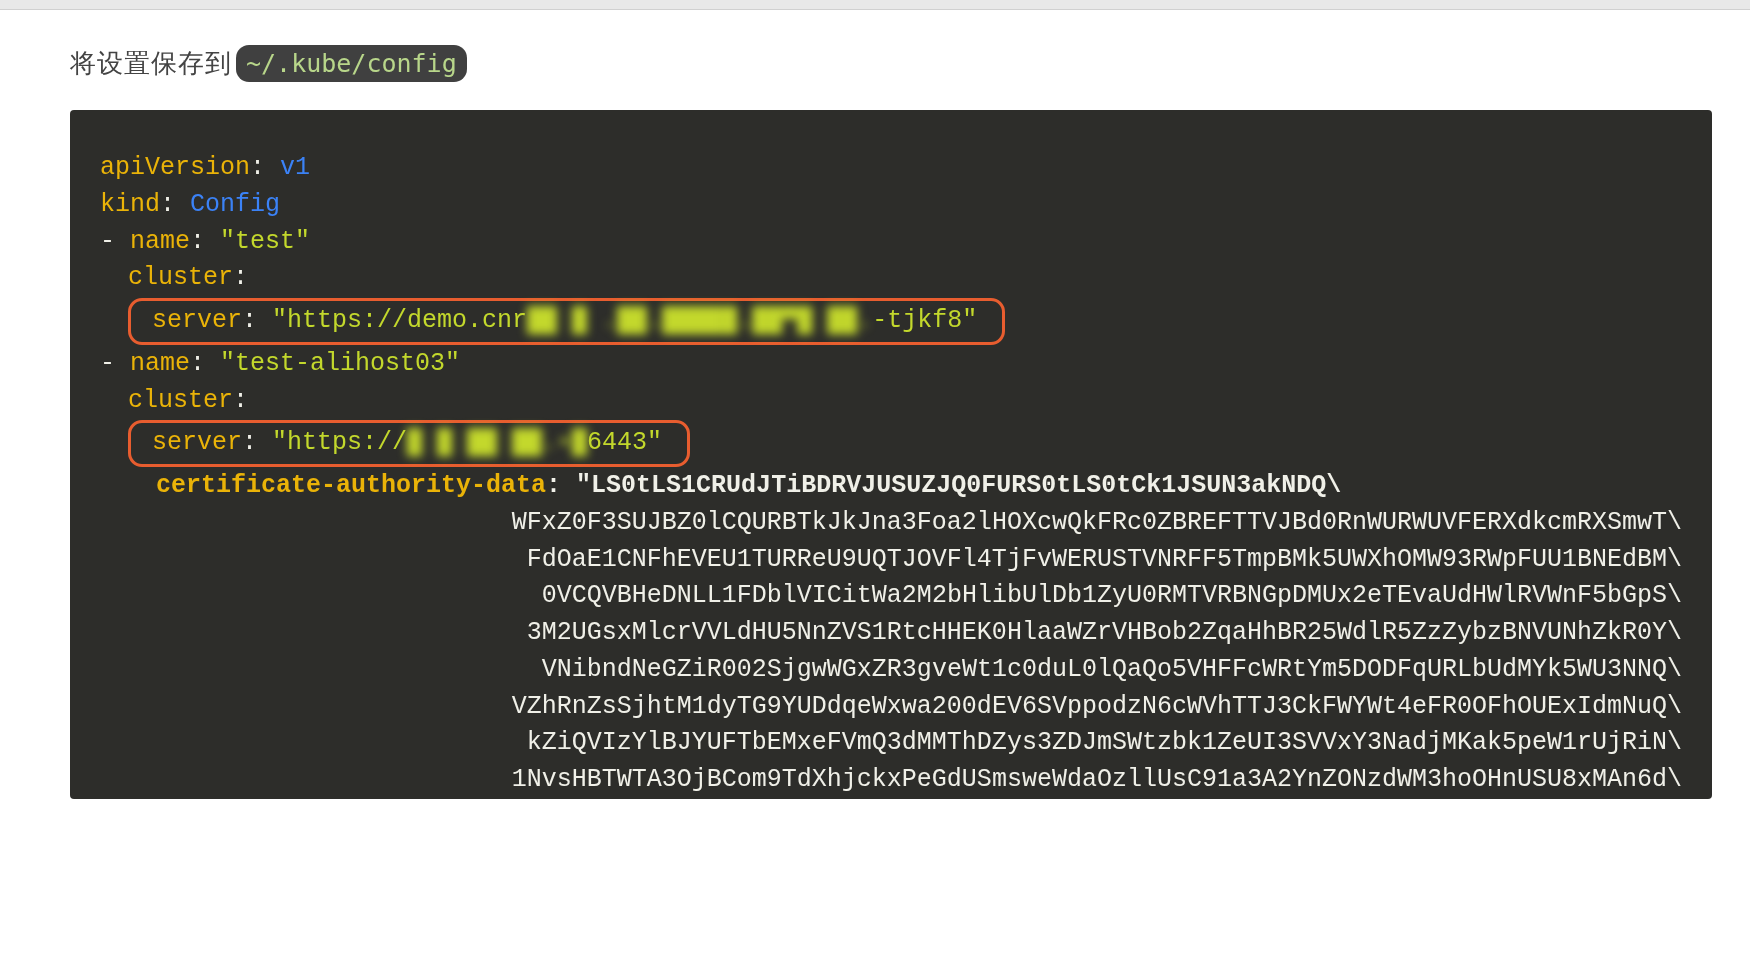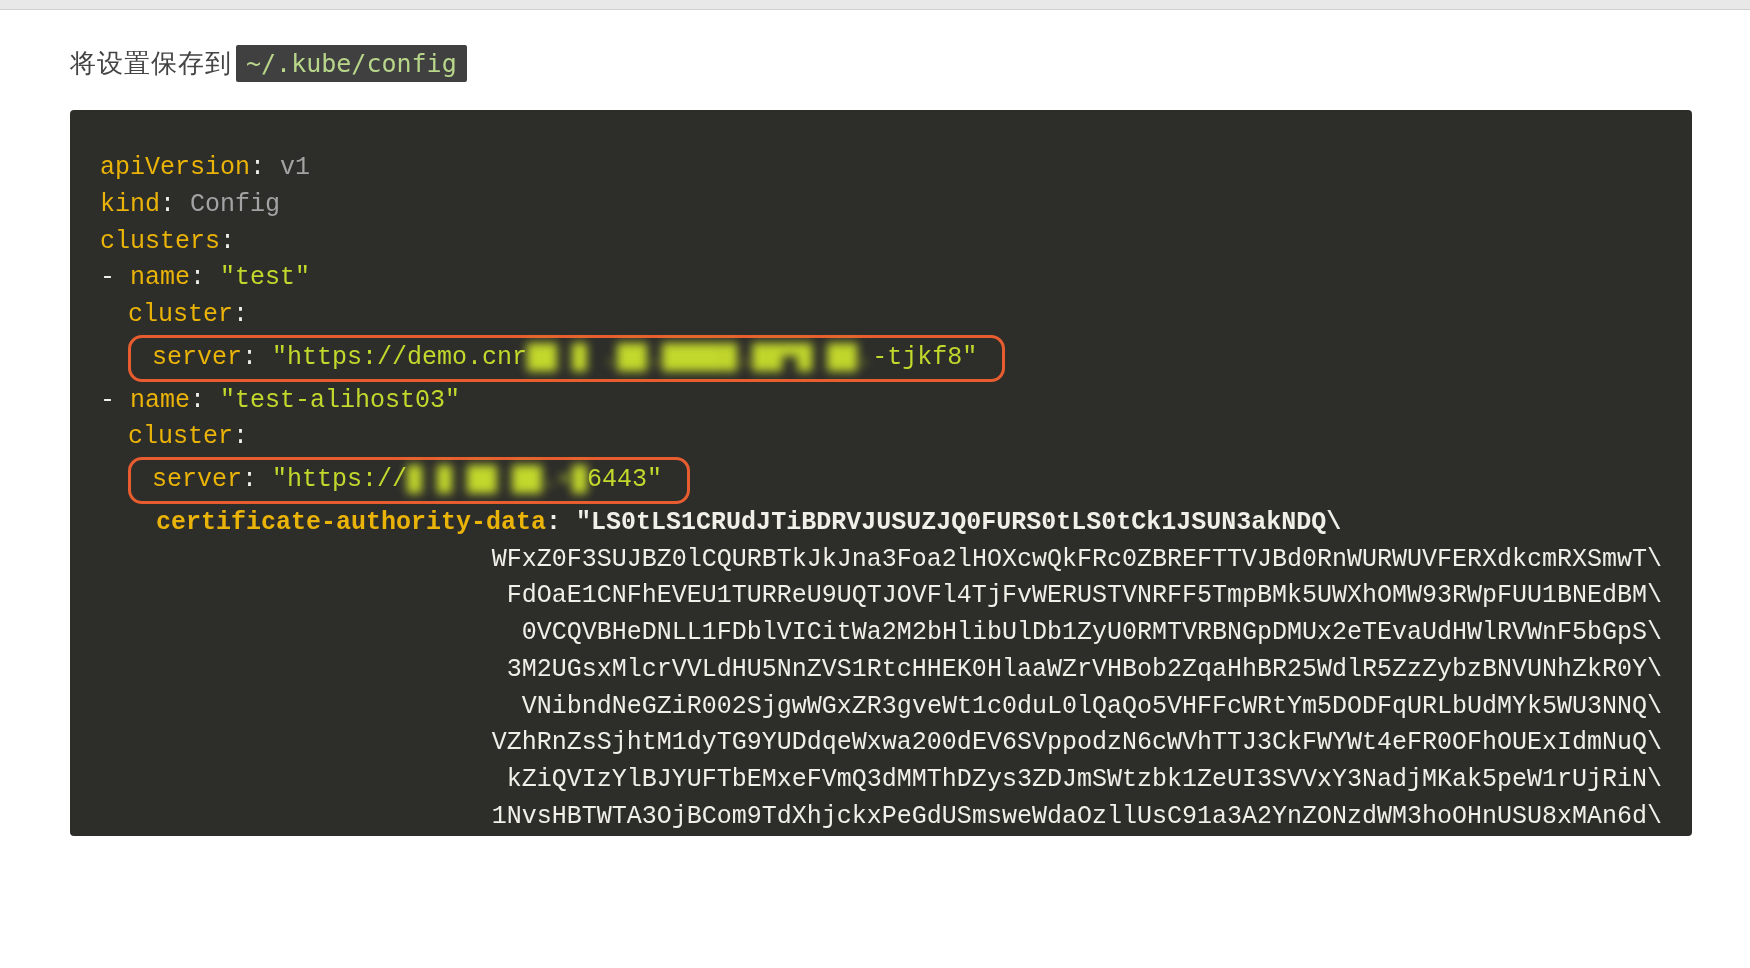--- a/index.html
+++ b/index.html
@@ -12,39 +12,39 @@
       background: #ffffff;
       padding: 0;
       width: 1750px;
     }
     .top-bar {
       height: 10px;
       background: #e8e8e8;
       border-bottom: 1px solid #d0d0d0;
     }
     .content-wrapper {
-      padding: 35px 58px 0 70px;
+      padding: 35px 38px 0 70px;
     }
     .intro-line {
       font-size: 26px;
       color: #444;
       margin-bottom: 28px;
       display: flex;
       align-items: center;
     }
     .intro-text-before {
       letter-spacing: 1px;
     }
     .inline-code {
       background: #404040;
       color: #b8d68a;
       font-family: "Consolas", "Monaco", monospace;
       font-size: 25px;
       padding: 4px 10px;
-      border-radius: 2px;
+      border-radius: 13px;
       margin-left: 4px;
     }
     .code-block {
       background: #2d2d2a;
       padding: 40px 30px 0 30px;
       border-radius: 4px;
       font-family: "Consolas", "Monaco", "Courier New", monospace;
       font-size: 25px;
       line-height: 1.47;
       color: #f0f0e8;
@@ -56,21 +56,21 @@
     .key {
       color: #eab308;
     }
     .punct {
       color: #f0f0e8;
     }
     .string {
       color: #c3d82c;
     }
     .value {
-      color: #a3a3a3;
+      color: #3b82f6;
     }
     .dash {
       color: #f0f0e8;
     }
     .highlight-box {
       display: inline-block;
       border: 3px solid #e85d2f;
       border-radius: 14px;
       padding: 2px 10px 2px 6px;
       margin: 1px 0;
@@ -93,21 +93,20 @@
 
 <div class="content-wrapper">
   <div class="intro-line">
     <span class="intro-text-before">将设置保存到</span>
     <span class="inline-code">~/.kube/config</span>
   </div>
 
   <div class="code-block">
     <div class="code-line"><span class="key">apiVersion</span><span class="punct">: </span><span class="value">v1</span></div>
     <div class="code-line"><span class="key">kind</span><span class="punct">: </span><span class="value">Config</span></div>
-    <div class="code-line"><span class="key">clusters</span><span class="punct">:</span></div>
 
     <div class="code-line"><span class="dash">- </span><span class="key">name</span><span class="punct">: </span><span class="string">"test"</span></div>
     <div class="code-line indent2"><span class="key">cluster</span><span class="punct">:</span></div>
     <div class="code-line indent2"><span class="highlight-box"> <span class="key">server</span><span class="punct">: </span><span class="string">"https://demo.cnr</span><span class="string blurred">██ █ .██.█████.██▀█ ██.</span><span class="string">-tjkf8"</span> </span></div>
 
     <div class="code-line"><span class="dash">- </span><span class="key">name</span><span class="punct">: </span><span class="string">"test-alihost03"</span></div>
     <div class="code-line indent2"><span class="key">cluster</span><span class="punct">:</span></div>
     <div class="code-line indent2"><span class="highlight-box"> <span class="key">server</span><span class="punct">: </span><span class="string">"https://</span><span class="string blurred">█ █ ██ ██.▪█</span><span class="string">6443"</span> </span></div>
 
     <div class="code-line indent3"><span class="key">certificate-authority-data</span><span class="punct">: </span><span class="cert-data">"LS0tLS1CRUdJTiBDRVJUSUZJQ0FURS0tLS0tCk1JSUN3akNDQ\</span></div>

